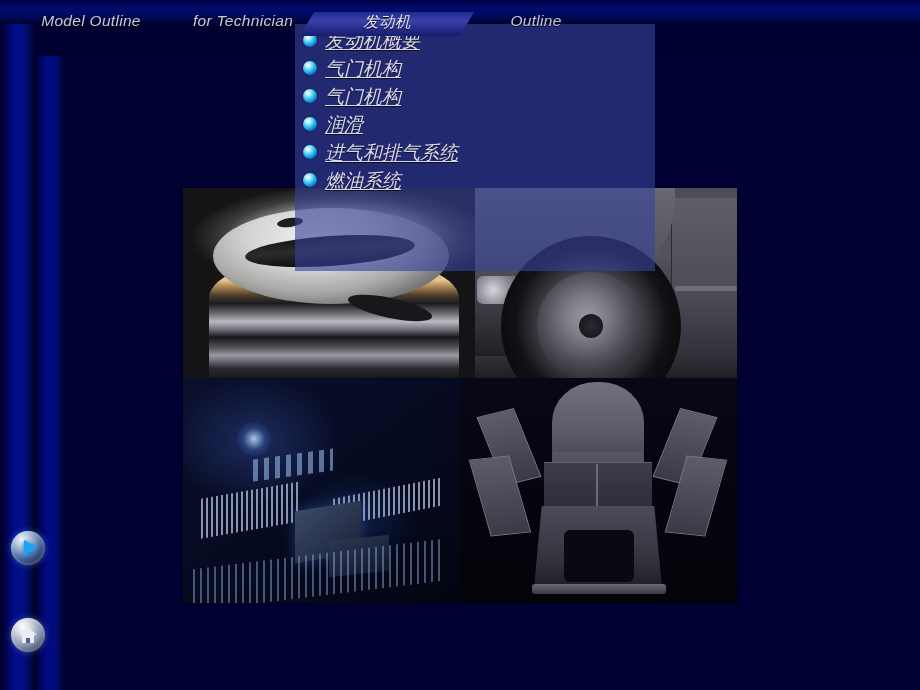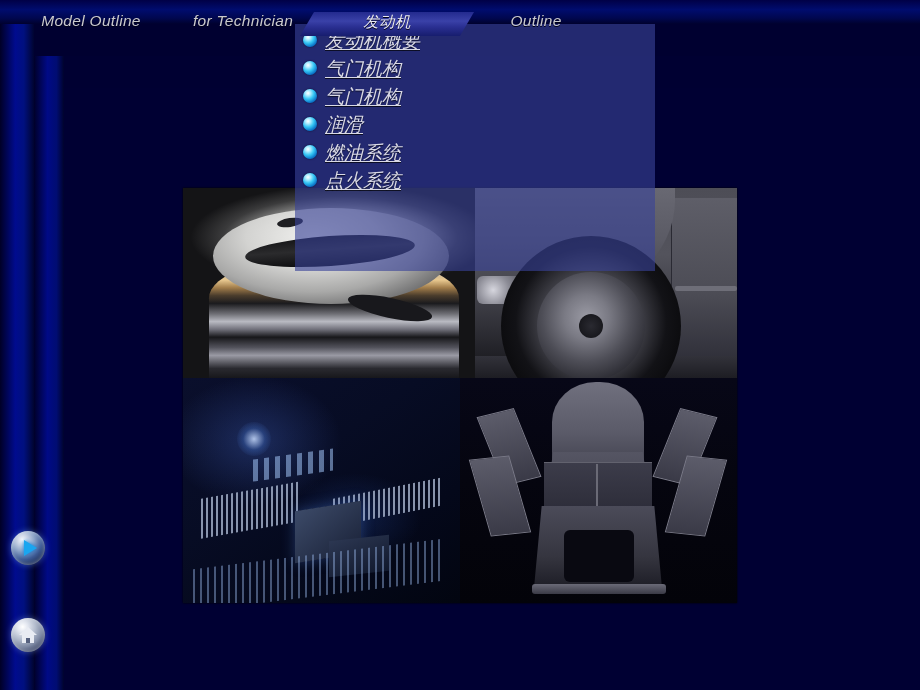--- a/index.html
+++ b/index.html
@@ -437,25 +437,25 @@
     <div class="menu-item">
       <span class="bullet"></span>
       <span class="menu-label">气门机构</span>
     </div>
     <div class="menu-item">
       <span class="bullet"></span>
       <span class="menu-label">润滑</span>
     </div>
     <div class="menu-item">
       <span class="bullet"></span>
+      <span class="menu-label">进气和排气系统</span>
+    </div>
+    <div class="menu-item">
+      <span class="bullet"></span>
       <span class="menu-label">燃油系统</span>
-    </div>
-    <div class="menu-item">
-      <span class="bullet"></span>
-      <span class="menu-label">点火系统</span>
     </div>
   </div>
 
   <div class="round-btn" id="btn-next">
     <div class="play-tri"></div>
   </div>
   <div class="round-btn" id="btn-home">
     <div class="home-glyph">
       <div class="home-roof"></div>
       <div class="home-base"></div>

